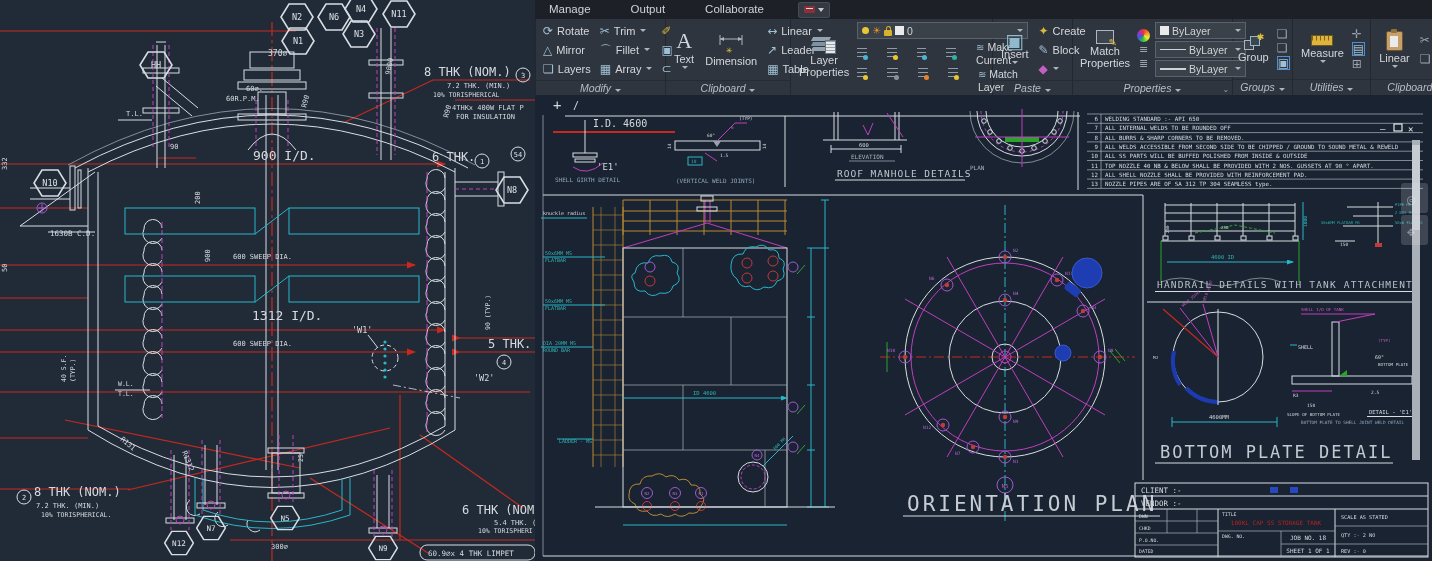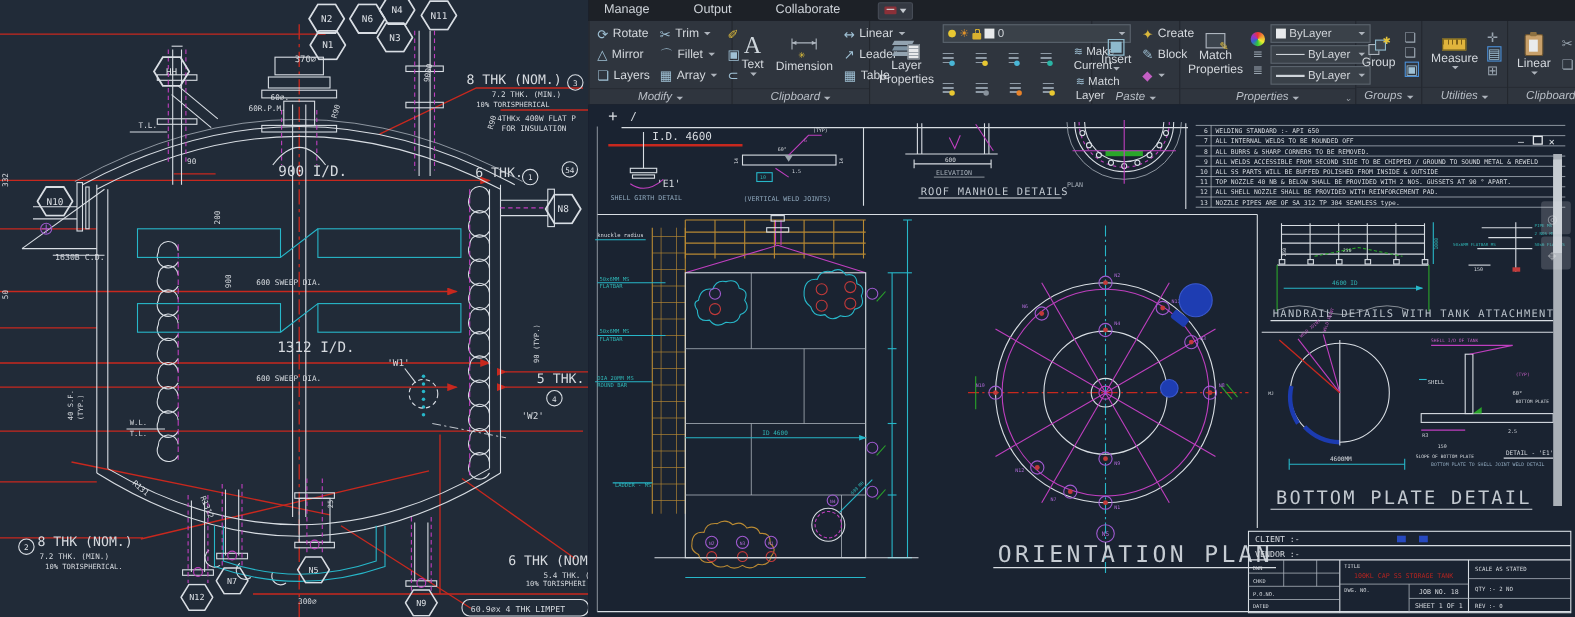--- a/index.html
+++ b/index.html
@@ -496,21 +496,21 @@
                   <b style="background:#e8c832"></b>
                 </span>
             <span class="li">
                   <b style="background:#49b6d6"></b>
                 </span>
             <span class="li">
                   <b style="background:#2ab5a5"></b>
                 </span>
             <span style="font-size:10.5px;color:#d4d8dd"><span class="ico" style="font-size:10px">≋</span> <span>Make Current</span></span>
           </div>
-          <div style="display:flex;align-items:center;gap:20px">
+          <div style="display:flex;gap:20px">
             <span class="li">
                   <b style="background:#e8c832"></b>
                 </span>
             <span class="li">
                   <b style="background:#88929c"></b>
                 </span>
             <span class="li">
                   <b style="background:#e8832a"></b>
                 </span>
             <span class="li">

